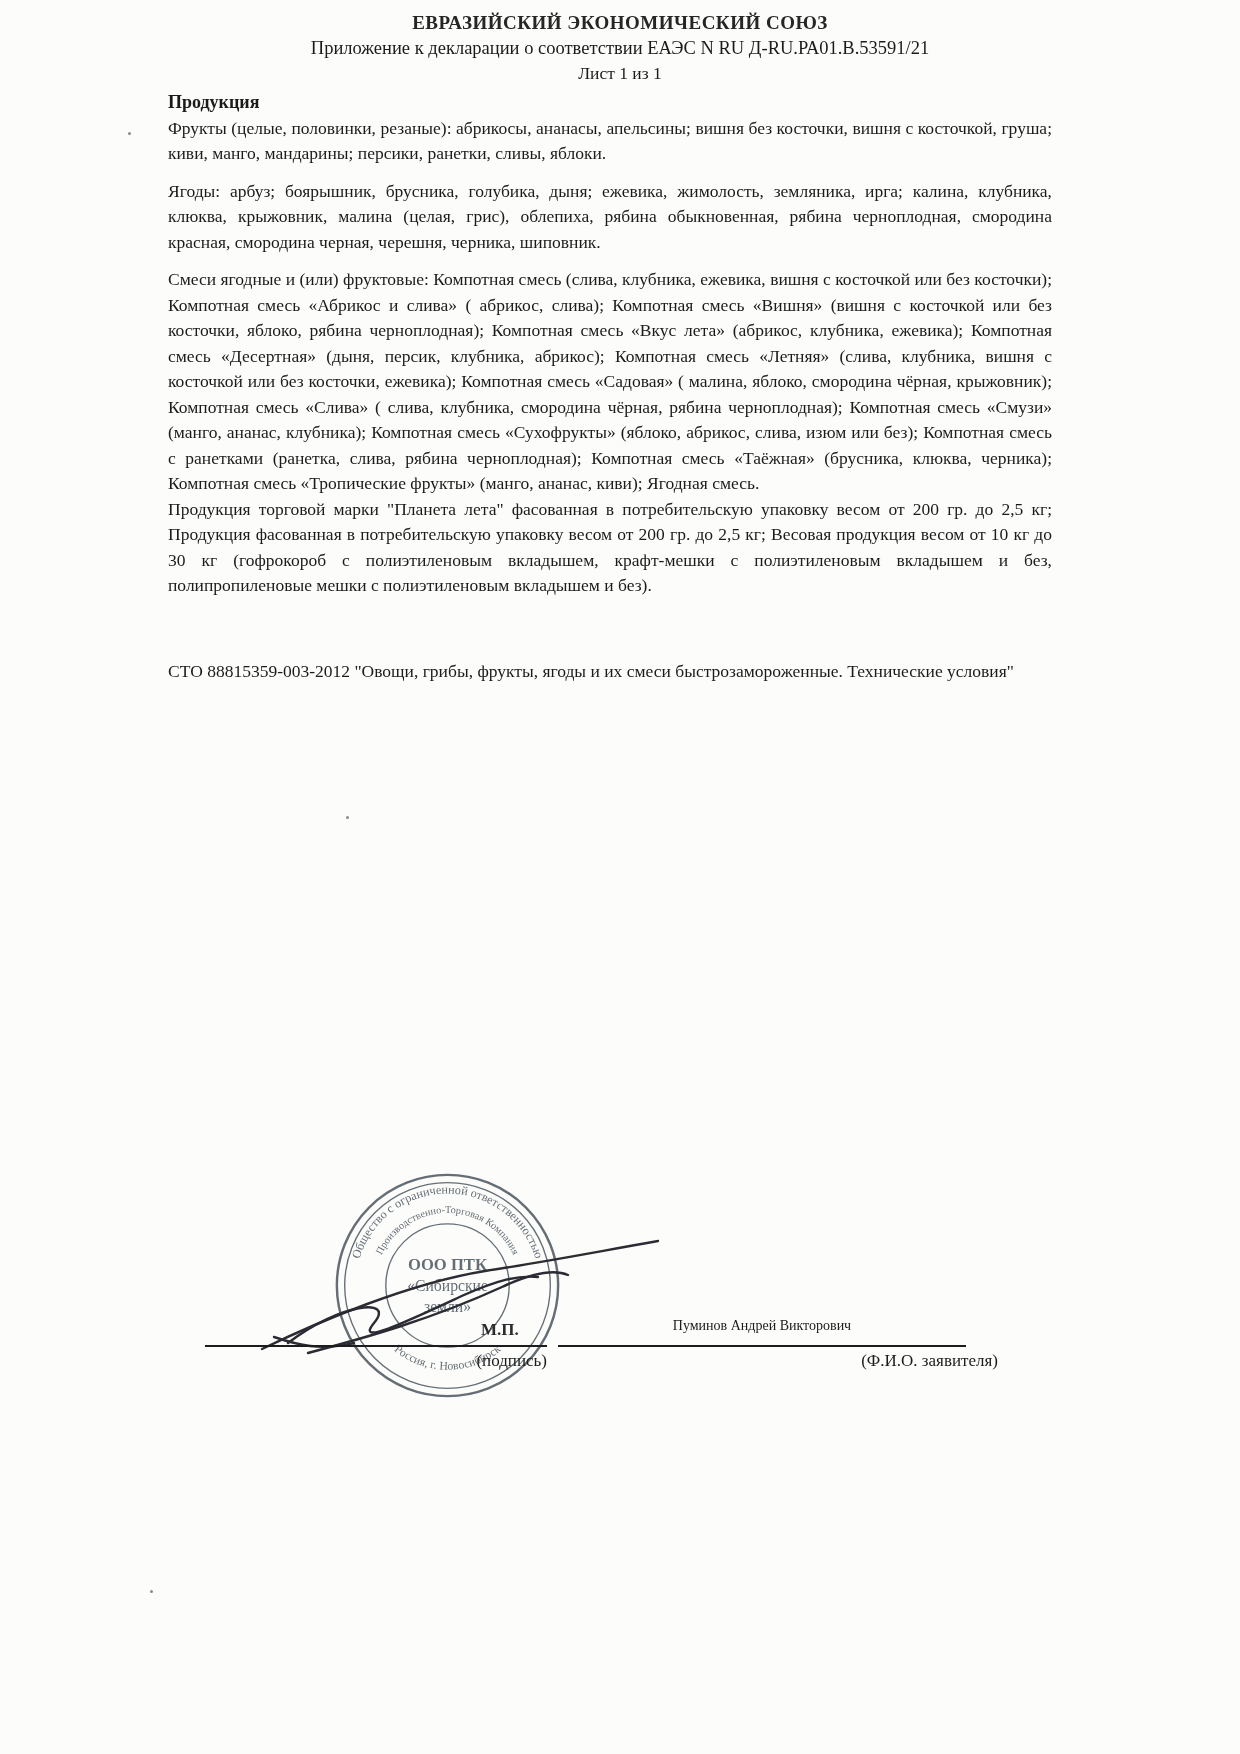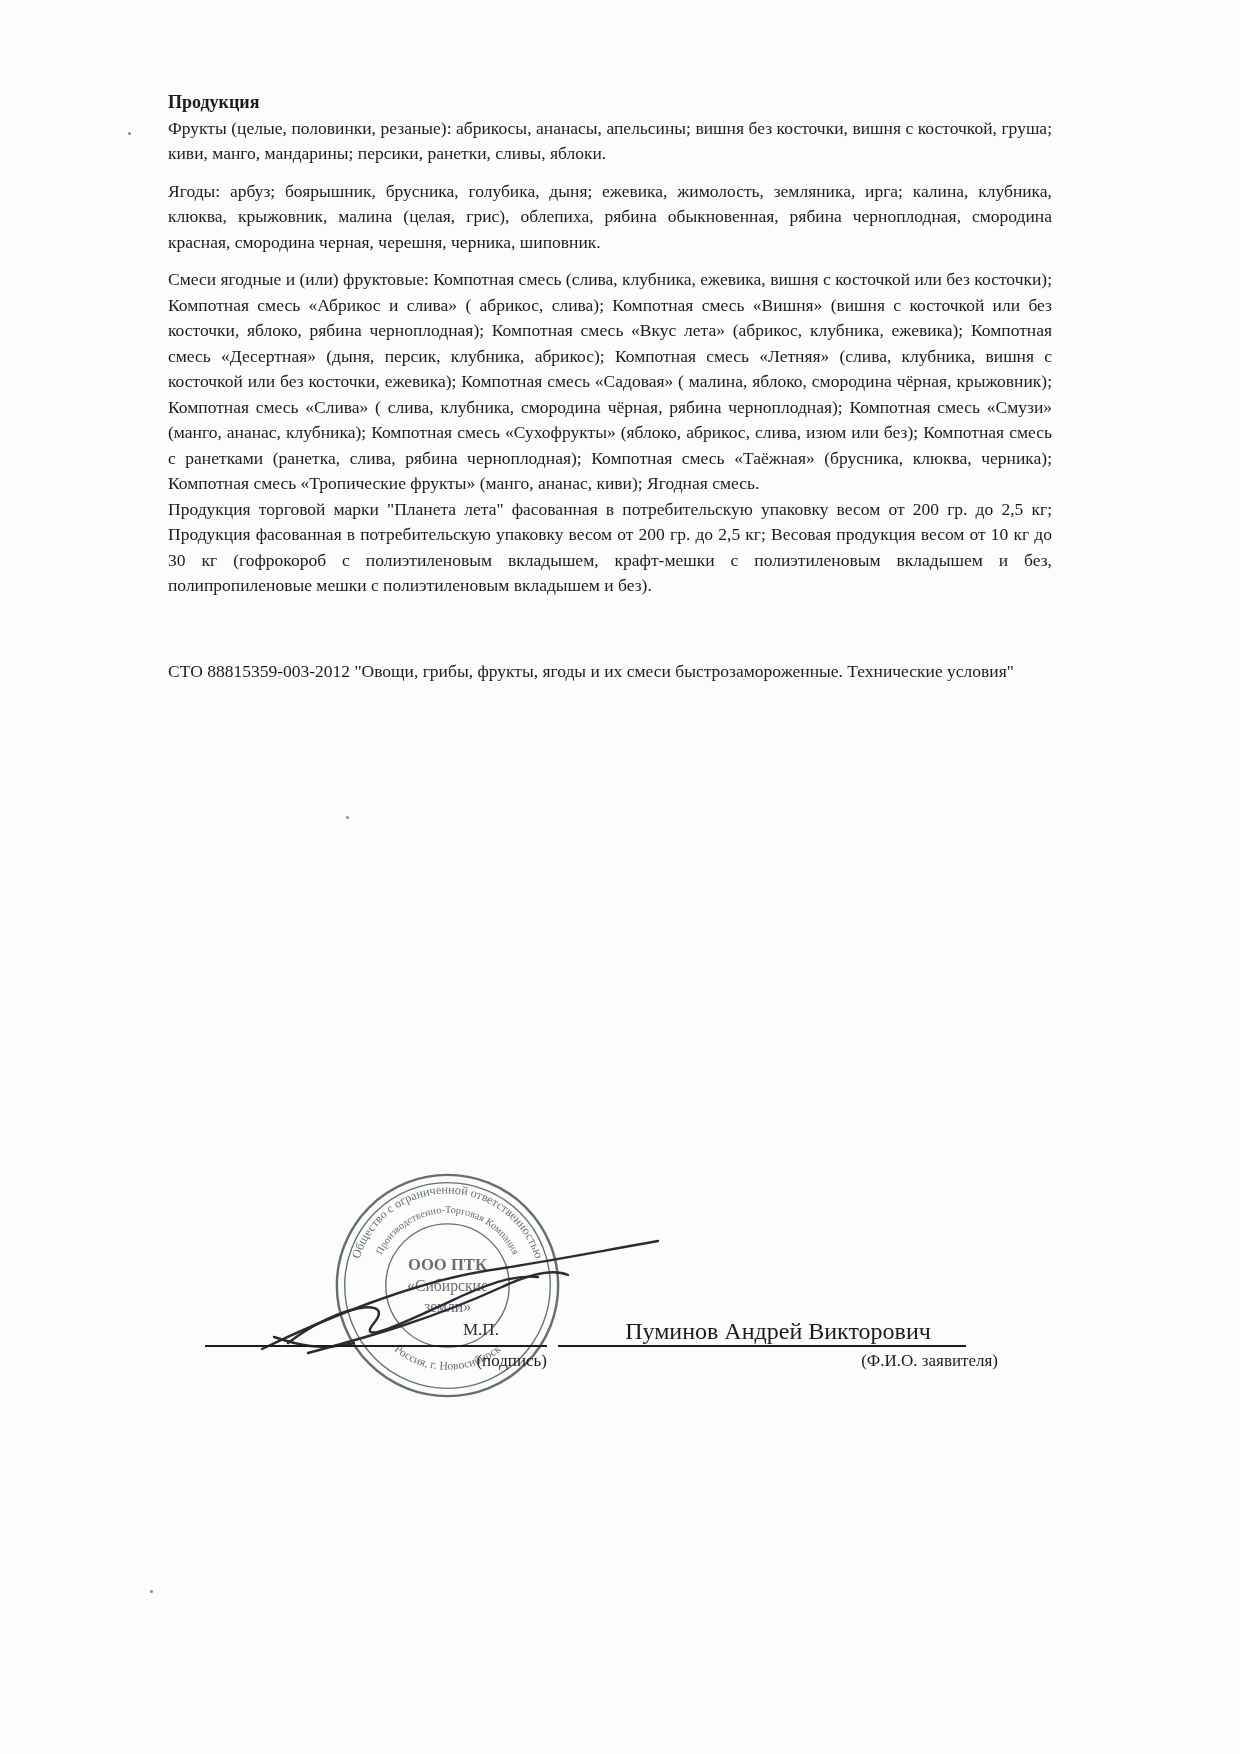--- a/index.html
+++ b/index.html
@@ -26,35 +26,40 @@
   .main-text p.spaced { margin-top:12px; }
   .section-extra { margin-top:60px; }
 
   
   .sig-line { position:absolute; border-bottom:2px solid #1c1c1c; height:0; }
   .line-left  { left:205px; top:1345px; width:342px; }
   .line-right { left:558px; top:1345px; width:408px; }
   .caption { position:absolute; font-size:17px; text-align:right; }
   .caption-left  { left:205px; top:1351px; width:342px; }
   .caption-right { left:590px; top:1351px; width:408px; }
-  .applicant-name { position:absolute; left:574px; top:1318px; width:408px; text-align:center; font-size:24px; }
-  .seal-mark { position:absolute; left:463px; top:1320px; font-size:17px; font-weight:normal; color:#2c2c2c; }
+  .applicant-name { position:absolute; left:558px; top:1318px; width:408px; text-align:center; font-size:14px; }
+  .seal-mark { position:absolute; left:481px; top:1320px; font-size:17px; font-weight:bold; color:#2c2c2c; }
 
   .stamp-svg { position:absolute; left:330px; top:1168px; opacity:.82; }
   .stamp-svg text { font-family:"Liberation Serif", serif; fill:#44505a; }
   .signature-svg { position:absolute; left:250px; top:1225px; }
 
   
   .speck { position:absolute; background:#8a8a8a; border-radius:50%; }
 </style>
 </head>
 <body>
 
 <div class="page">
 
+  <div class="doc-header">
+    <div class="org-name">ЕВРАЗИЙСКИЙ ЭКОНОМИЧЕСКИЙ СОЮЗ</div>
+    <div class="doc-title">Приложение к декларации о соответствии ЕАЭС N RU Д-RU.РА01.В.53591/21</div>
+    <div class="sheet-no">Лист 1 из 1</div>
+  </div>
 
   <div class="main-text">
     <section>
       <h2>Продукция</h2>
       <p>Фрукты (целые, половинки, резаные): абрикосы, ананасы, апельсины; вишня без косточки, вишня с косточкой, груша; киви, манго, мандарины; персики, ранетки, сливы, яблоки.</p>
       <p class="spaced">Ягоды: арбуз; боярышник, брусника, голубика, дыня; ежевика, жимолость, земляника, ирга; калина, клубника, клюква, крыжовник, малина (целая, грис), облепиха, рябина обыкновенная, рябина черноплодная, смородина красная, смородина черная, черешня, черника, шиповник.</p>
       <p class="spaced">Смеси ягодные и (или) фруктовые: Компотная смесь (слива, клубника, ежевика, вишня с косточкой или без косточки); Компотная смесь «Абрикос и слива» ( абрикос, слива); Компотная смесь «Вишня» (вишня с косточкой или без косточки, яблоко, рябина черноплодная); Компотная смесь «Вкус лета» (абрикос, клубника, ежевика); Компотная смесь «Десертная» (дыня, персик, клубника, абрикос); Компотная смесь «Летняя» (слива, клубника, вишня с косточкой или без косточки, ежевика); Компотная смесь «Садовая» ( малина, яблоко, смородина чёрная, крыжовник); Компотная смесь «Слива» ( слива, клубника, смородина чёрная, рябина черноплодная); Компотная смесь «Смузи» (манго, ананас, клубника); Компотная смесь «Сухофрукты» (яблоко, абрикос, слива, изюм или без); Компотная смесь с ранетками (ранетка, слива, рябина черноплодная); Компотная смесь «Таёжная» (брусника, клюква, черника); Компотная смесь «Тропические фрукты» (манго, ананас, киви); Ягодная смесь.</p>
       <p>Продукция торговой марки "Планета лета" фасованная в потребительскую упаковку весом от 200 гр. до 2,5 кг; Продукция фасованная в потребительскую упаковку весом от 200 гр. до 2,5 кг; Весовая продукция весом от 10 кг до 30 кг (гофрокороб с полиэтиленовым вкладышем, крафт-мешки  с полиэтиленовым вкладышем и без, полипропиленовые мешки с полиэтиленовым вкладышем и без).</p>
     </section>
 

